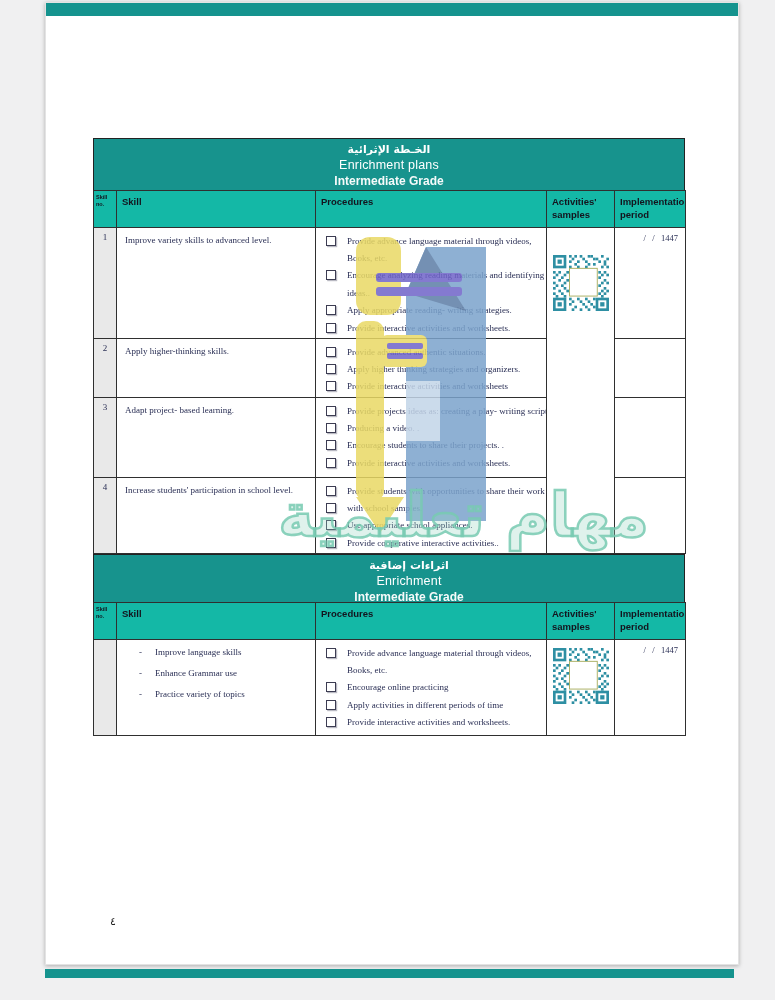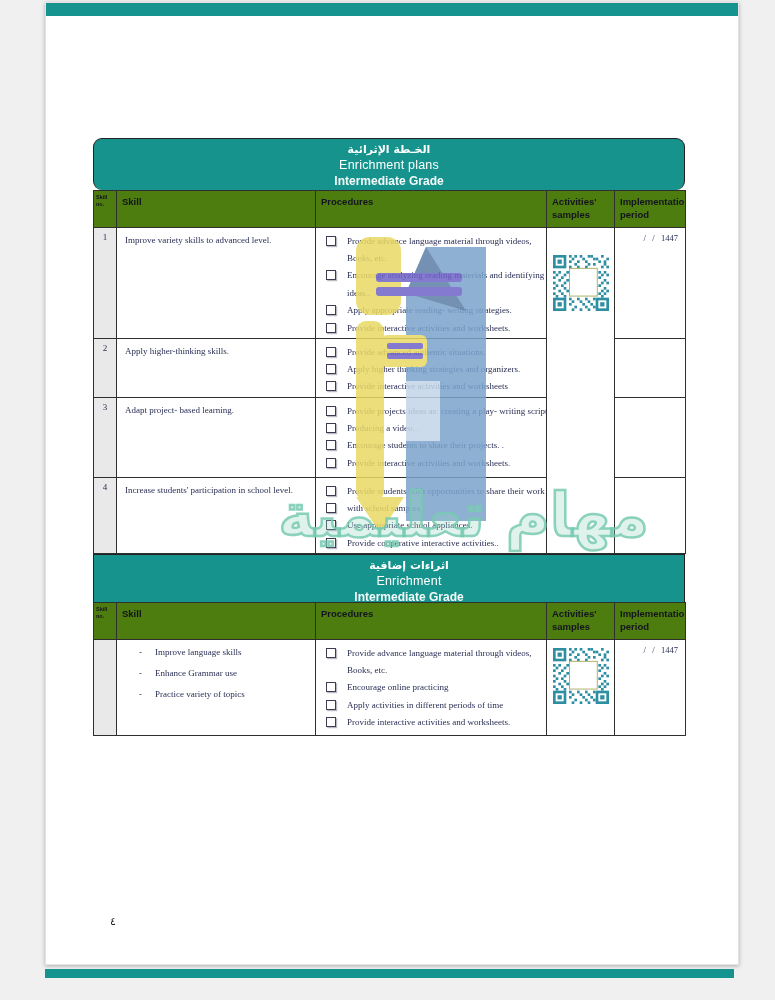--- a/index.html
+++ b/index.html
@@ -18,30 +18,30 @@
   .bottom-band{position:absolute;left:45px;top:969px;width:689px;height:9px;background:#15938e;}
 
   .tbl-wrap{position:absolute;left:47px;width:592px;}
   .t1{top:135px;}
   .t2{top:551px;}
 
   .tbl-title{
     background:#17938d;border:1px solid #222;border-bottom:none;
     color:#fff;text-align:center;padding-top:3px;
   }
-  .t1 .tbl-title{height:48px;border-radius:9px;}
+  .t1 .tbl-title{height:48px;}
   .t2 .tbl-title{height:44px;padding-left:40px;}
   .title-ar{font-family:"DejaVu Sans",sans-serif;font-size:11px;font-weight:bold;line-height:15px;direction:rtl;}
   .title-en{font-size:12.5px;font-weight:normal;line-height:16px;letter-spacing:.2px;}
   .title-grade{font-size:12px;font-weight:600;line-height:16px;opacity:.96;}
 
   table{border-collapse:collapse;table-layout:fixed;width:592px;background:#fff;}
   td,th{border:1px solid #2f2f2f;vertical-align:top;overflow:hidden;}
   th{
-    background:#4d7c0f;color:#14141e;text-align:left;
+    background:#14b8a6;color:#14141e;text-align:left;
     font-size:9.5px;font-weight:bold;padding:4px 5px;line-height:13px;height:28px;
   }
   th.no-h{font-size:5.5px;line-height:7px;padding:3px 2px;text-align:left;}
   td{font-family:"Liberation Serif",serif;color:#2a2f55;font-size:9px;}
   td.no-c{background:#e9e9e9;text-align:center;padding-top:4px;font-size:9px;}
   td.skill-c{padding:6px 8px 0 8px;line-height:12px;}
   td.proc-c{padding:4px 4px 0 0;}
   td.impl-c{white-space:pre;text-align:right;padding:5px 7px 0 4px;font-size:8.5px;}
   td.act-c{padding:0;text-align:center;}
 

